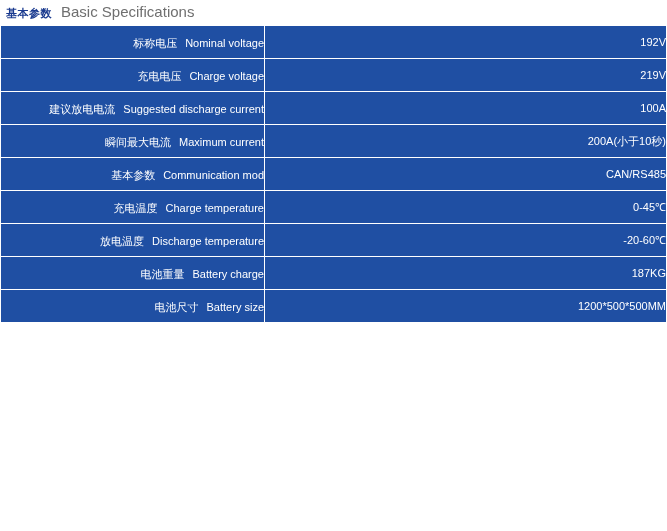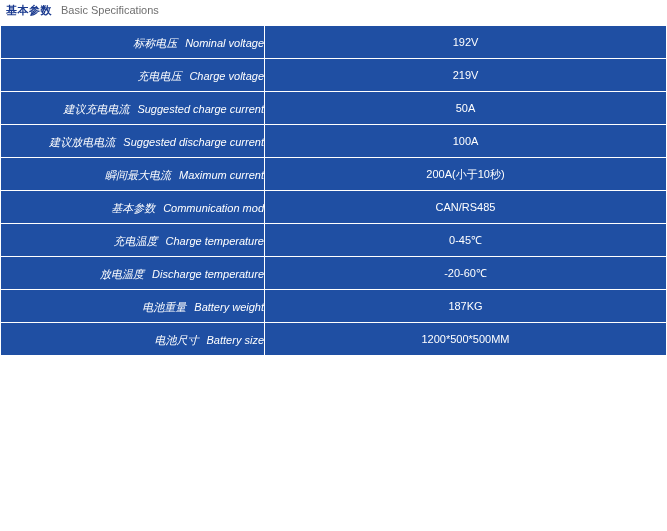--- a/index.html
+++ b/index.html
@@ -28,21 +28,21 @@
     background: #ffffff;
   }
   .header-cn {
     font-size: 11px;
     font-weight: bold;
     color: #1a3a8f;
     letter-spacing: 0.5px;
     text-align: center;
   }
   .header-en {
-    font-size: 11px;
+    font-size: 15px;
     color: #6f6f6f;
     margin-left: 9px;
   }
   
   .spec-table {
     width: 667px;
     border-collapse: collapse;
     table-layout: fixed;
     background: #1f4fa3;
   }
@@ -52,38 +52,37 @@
     color: #ffffff;
     padding: 0;
   }
   .label-cell {
     width: 263px;
     height: 32px;
     padding: 0 10px 0 0;
     text-align: right;
     vertical-align: middle;
     white-space: nowrap;
-    font-style: italic;
   }
   .label-inner {
     display: inline-block;
     text-align: right;
   }
   .label-cn {
     font-size: 11px;
     color: #ffffff;
   }
   .label-en {
     font-size: 11px;
     color: #ffffff;
     margin-left: 8px;
   }
   .value-cell {
     height: 32px;
-    text-align: center;
+    text-align: right;
     vertical-align: middle;
     font-size: 11px;
     color: #ffffff;
     line-height: 14px;
   }
   .value-line {
     display: block;
   }
   .tall-row .label-cell,
   .tall-row .value-cell {
@@ -108,26 +107,20 @@
             <span class="value-line">192V</span>
           </td>
         </tr>
         <tr class="spec-row">
           <td class="label-cell"><span class="label-inner"><span class="label-cn">充电电压</span><span class="label-en">Charge voltage</span></span></td>
           <td class="value-cell">
             <span class="value-line">219V</span>
           </td>
         </tr>
         <tr class="spec-row">
-          <td class="label-cell"><span class="label-inner"><span class="label-cn">建议充电电流</span><span class="label-en">Suggested charge current</span></span></td>
-          <td class="value-cell">
-            <span class="value-line">50A</span>
-          </td>
-        </tr>
-        <tr class="spec-row">
           <td class="label-cell"><span class="label-inner"><span class="label-cn">建议放电电流</span><span class="label-en">Suggested discharge current</span></span></td>
           <td class="value-cell">
             <span class="value-line">100A</span>
           </td>
         </tr>
         <tr class="spec-row">
           <td class="label-cell"><span class="label-inner"><span class="label-cn">瞬间最大电流</span><span class="label-en">Maximum current</span></span></td>
           <td class="value-cell">
             <span class="value-line">200A(小于10秒)</span>
           </td>
@@ -144,21 +137,21 @@
             <span class="value-line">0-45℃</span>
           </td>
         </tr>
         <tr class="spec-row">
           <td class="label-cell"><span class="label-inner"><span class="label-cn">放电温度</span><span class="label-en">Discharge temperature</span></span></td>
           <td class="value-cell">
             <span class="value-line">-20-60℃</span>
           </td>
         </tr>
         <tr class="spec-row">
-          <td class="label-cell"><span class="label-inner"><span class="label-cn">电池重量</span><span class="label-en">Battery weight</span></span></td>
+          <td class="label-cell"><span class="label-inner"><span class="label-cn">电池重量</span><span class="label-en">Battery charge</span></span></td>
           <td class="value-cell">
             <span class="value-line">187KG</span>
           </td>
         </tr>
         <tr class="spec-row">
           <td class="label-cell"><span class="label-inner"><span class="label-cn">电池尺寸</span><span class="label-en">Battery size</span></span></td>
           <td class="value-cell">
             <span class="value-line">1200*500*500MM</span>
           </td>
         </tr>

